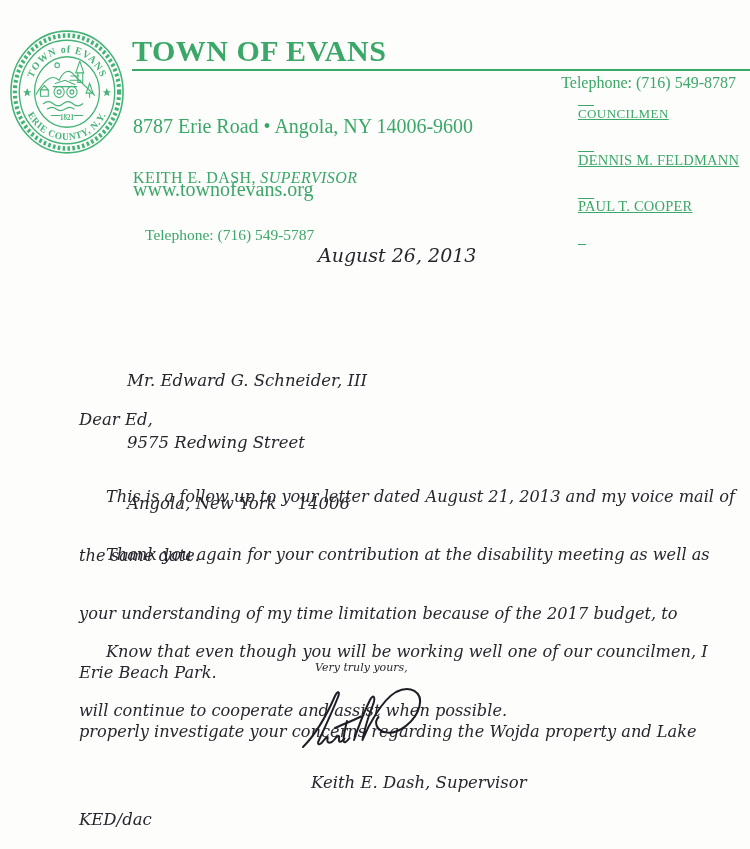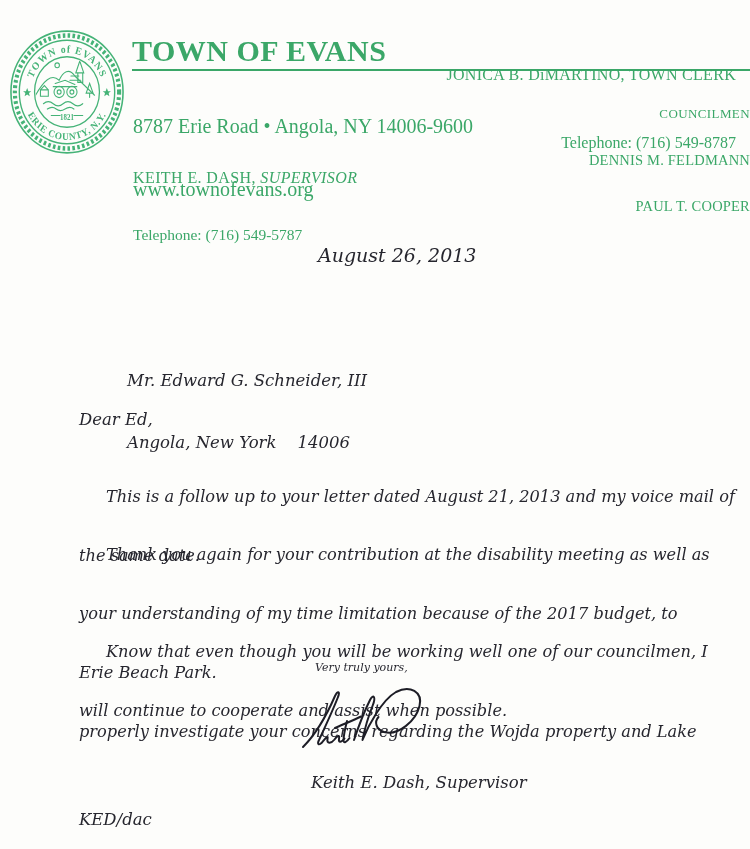--- a/index.html
+++ b/index.html
@@ -29,30 +29,30 @@
   .lh-addr{
     position:absolute;left:133px;top:74px;
     color:var(--green);font-size:20px;line-height:21px;white-space:pre;
   }
   .lh-supervisor{
     position:absolute;left:133px;top:130px;
     color:var(--green);line-height:19px;white-space:pre;
   }
   .lh-supervisor .name{font-size:16px;letter-spacing:.4px;}
   .lh-supervisor .role{font-size:16px;font-style:italic;letter-spacing:.4px;}
-  .lh-supervisor .phone{font-size:15.5px;}
+  .lh-supervisor .phone{font-size:15.5px;margin-left:12px;}
   .lh-clerk{
     position:absolute;right:14px;top:25px;text-align:right;
     color:var(--green);line-height:20px;white-space:pre;
   }
   .lh-clerk .clerk{font-size:16px;letter-spacing:.3px;}
   .lh-clerk .phone{font-size:16px;margin-top:8px;}
   .lh-council{
-    position:absolute;left:578px;top:75px;width:172px;text-align:right;
-    color:var(--green);line-height:15.5px;white-space:pre;
+    position:absolute;left:578px;top:75px;width:172px;text-align:left;
+    color:var(--green);line-height:15.5px;white-space:pre;text-decoration:underline;
   }
   .lh-council .head{font-size:13px;letter-spacing:.4px;}
   .lh-council .member{font-size:14.5px;letter-spacing:.2px;}
   .seal{position:absolute;left:8px;top:28px;}
   
   .script{
     font-family:"DejaVu Serif", serif;
     font-style:italic;
     color:var(--ink);
     white-space:pre;
@@ -127,34 +127,34 @@
     <div>8787 Erie Road • Angola, NY 14006-9600</div>
     <div>www.townofevans.org</div>
   </div>
 
   <div class="lh-supervisor">
     <div><span class="name">KEITH E. DASH, </span><span class="role">SUPERVISOR</span></div>
     <div class="phone">Telephone: (716) 549-5787</div>
   </div>
 
   <div class="lh-clerk">
-    <div class="clerk">JONICA B. DiMARTINO, TOWN CLERK</div>
     <div class="phone">Telephone: (716) 549-8787</div>
   </div>
 
   <div class="lh-council">
     <div class="head">COUNCILMEN</div>
     <div class="member">DENNIS M. FELDMANN</div>
     <div class="member">PAUL T. COOPER</div>
   </div>
 
   <div class="script date">August 26, 2013</div>
 
   <div class="script recipient">
     <div>Mr. Edward G. Schneider, III</div>
+    <div>9575 Redwing Street</div>
     <div>Angola, New York    14006</div>
   </div>
 
   <div class="script salutation">Dear Ed,</div>
 
   <div class="script para p1">
     <div class="indent">This is a follow up to your letter dated August 21, 2013 and my voice mail of</div>
     <div>the same date.</div>
   </div>
 

